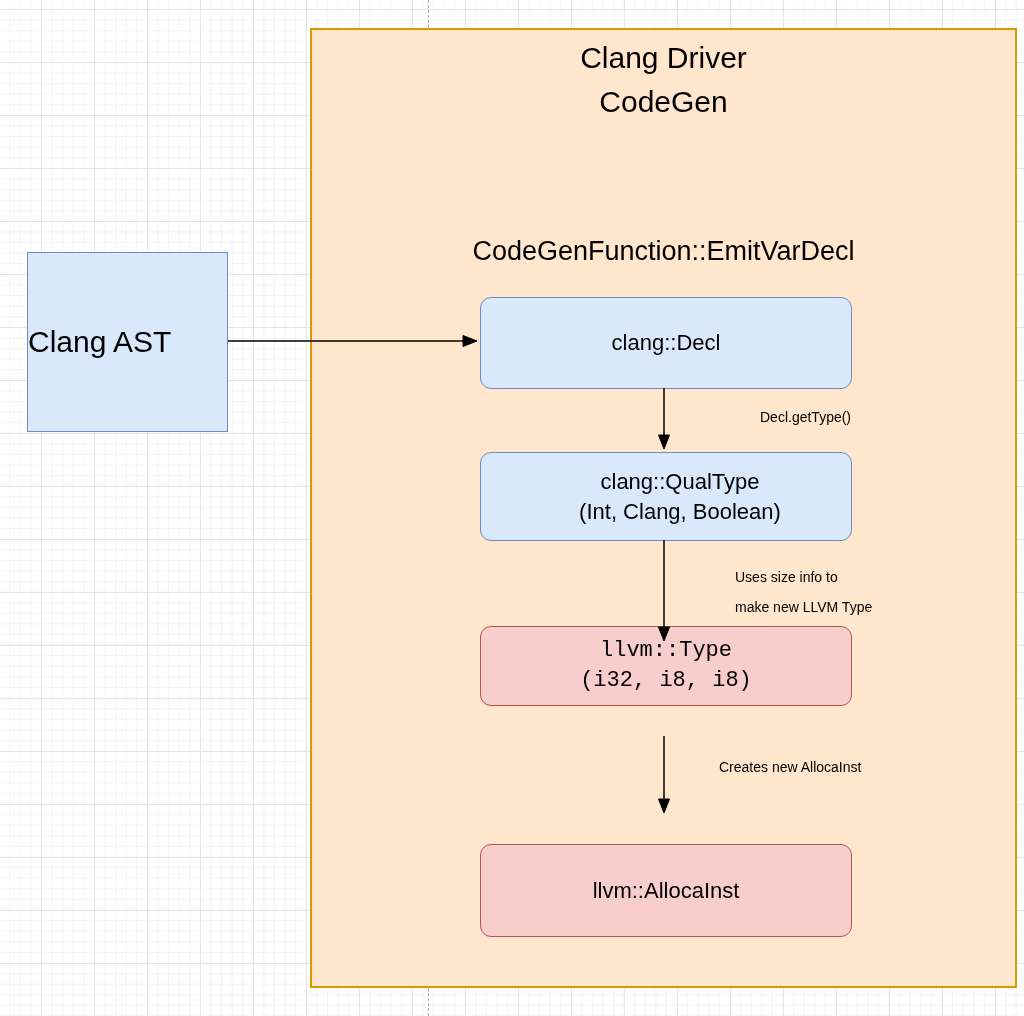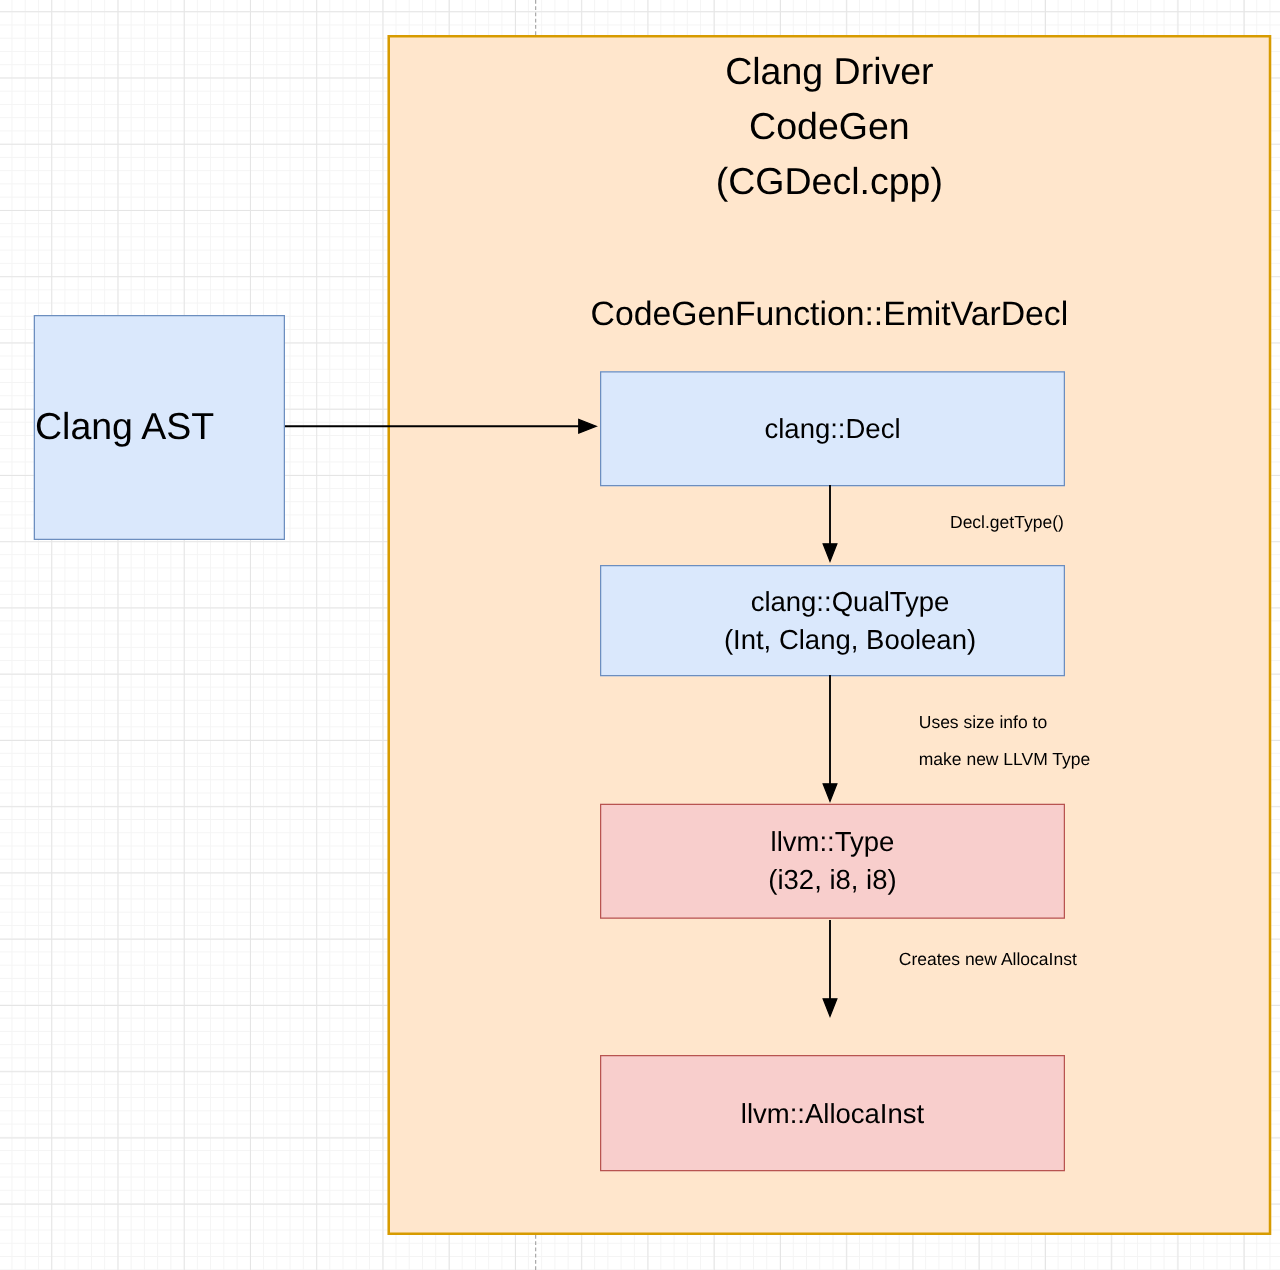--- a/index.html
+++ b/index.html
@@ -64,26 +64,27 @@
     left: 168px;
     width: 372px;
     box-sizing: border-box;
     display: flex;
     flex-direction: column;
     align-items: center;
     justify-content: center;
     text-align: center;
     font-size: 22px;
     line-height: 30px;
+    border-radius: 11px;
   }
   .node.blue { background: #dae8fc; border: 1px solid #6c8ebf; }
   .node.red  { background: #f8cecc; border: 1px solid #b85450; }
   .node-clang-decl      { top: 267px; height: 92px; }
   .node-clang-qualtype  { top: 422px; height: 89px; padding-left: 28px; }
-  .node-llvm-type       { top: 613px; height: 92px; }
+  .node-llvm-type       { top: 596px; height: 80px; font-family: Liberation Mono, monospace; }
   .node-llvm-allocainst { top: 786px; height: 93px; margin-top: 28px; }
   .ext-node {
     position: absolute;
     left: 27px;
     top: 252px;
     width: 201px;
     height: 180px;
     box-sizing: border-box;
     background: #dae8fc;
     border: 1px solid #6c8ebf;
@@ -121,21 +122,20 @@
 
   <div class="ext-node">
     <span>Clang AST</span>
   </div>
 
   <div class="container-box">
 
     <div class="container-title">
       <div>Clang Driver</div>
       <div>CodeGen</div>
-      <div>(CGDecl.cpp)</div>
     </div>
 
     <div class="container-subtitle">CodeGenFunction::EmitVarDecl</div>
 
     <div class="node blue node-clang-decl">
       <span>clang::Decl</span>
     </div>
 
     <div class="node blue node-clang-qualtype">
       <span>clang::QualType</span>

